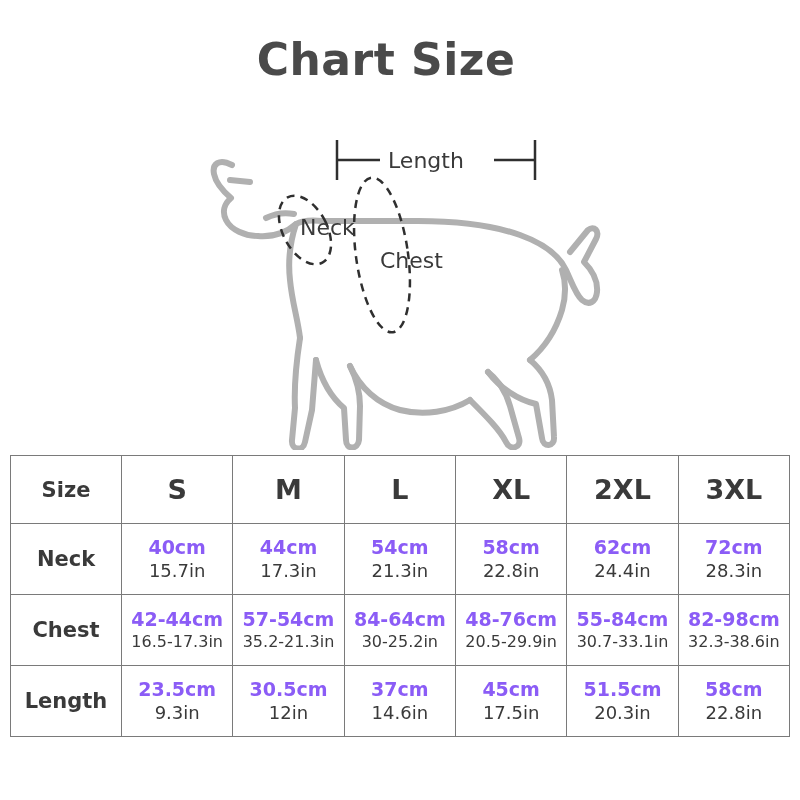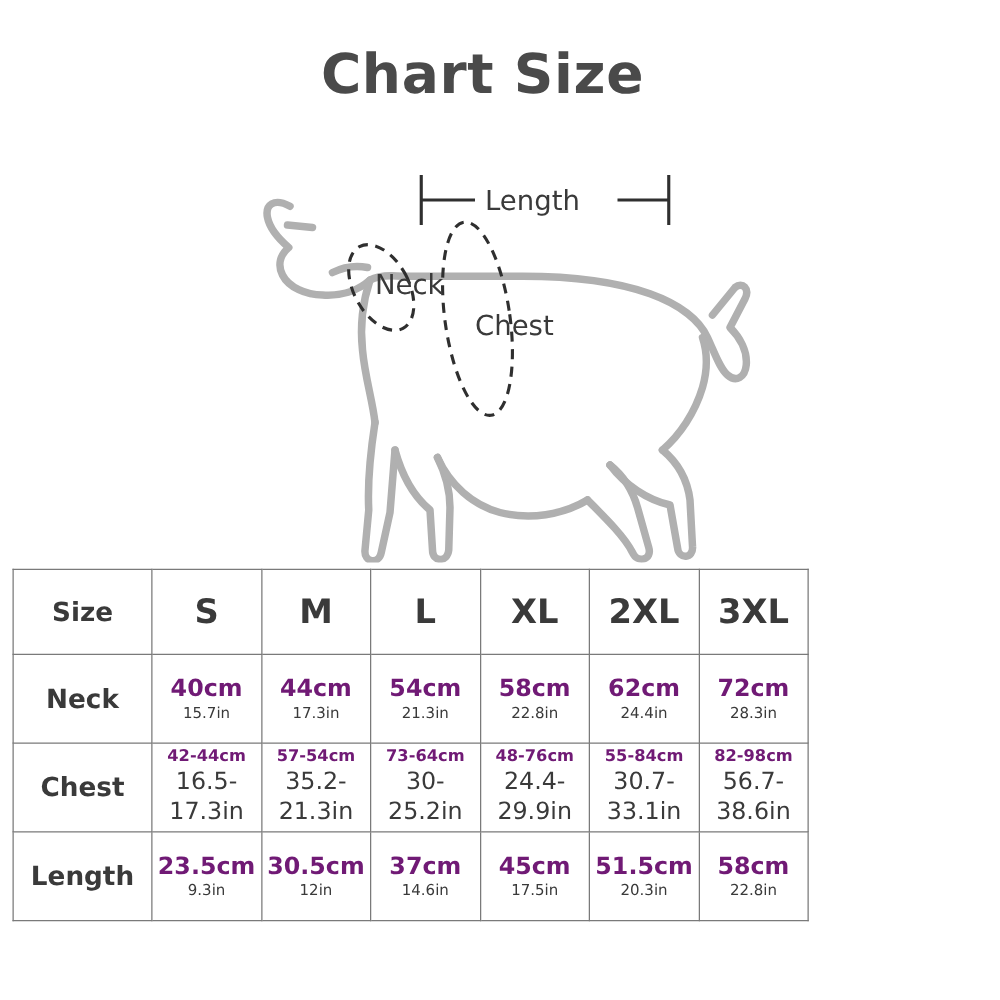--- a/index.html
+++ b/index.html
@@ -39,21 +39,21 @@
   .svg-label {
     font-family: "DejaVu Sans", sans-serif;
     font-size: 22px;
     fill: #3a3a3a;
   }
 
   #size-table {
     position: absolute;
     top: 455px;
     left: 10px;
-    width: 637px;
+    width: 780px;
     border-collapse: collapse;
     table-layout: fixed;
   }
   #size-table td, #size-table th {
     border: 1px solid #7a7a7a;
     text-align: center;
     vertical-align: middle;
     padding: 0;
   }
   #size-table tr { height: 71px; }
@@ -67,31 +67,31 @@
   }
   .size-head {
     font-size: 27px;
     font-weight: bold;
     color: #3a3a3a;
   }
   .cell-main {
     display: block;
     font-size: 19px;
     font-weight: bold;
-    color: #701a75;
+    color: #8b5cf6;
     line-height: 1.25;
   }
   .cell-sub {
     display: block;
-    font-size: 12px;
+    font-size: 18px;
     color: #3a3a3a;
     line-height: 1.25;
   }
-  .cell-main.tight { font-size: 13px; }
-  .cell-sub.tight { font-size: 19px; }
+  .cell-main.tight { font-size: 19px; }
+  .cell-sub.tight { font-size: 16px; }
 </style>
 </head>
 <body>
 
 <div id="page-title">Chart Size</div>
 
 <div id="illustration">
   <svg width="800" height="330" viewBox="0 0 800 330" xmlns="http://www.w3.org/2000/svg">
 
     <g fill="none" stroke="#b0b0b0" stroke-width="6" stroke-linecap="round" stroke-linejoin="round">
@@ -178,34 +178,34 @@
       <td class="row-head">Chest</td>
       <td>
         <span class="cell-main tight">42-44cm</span>
         <span class="cell-sub tight">16.5-17.3in</span>
       </td>
       <td>
         <span class="cell-main tight">57-54cm</span>
         <span class="cell-sub tight">35.2-21.3in</span>
       </td>
       <td>
-        <span class="cell-main tight">73-64cm</span>
+        <span class="cell-main tight">84-64cm</span>
         <span class="cell-sub tight">30-25.2in</span>
       </td>
       <td>
         <span class="cell-main tight">48-76cm</span>
-        <span class="cell-sub tight">24.4-29.9in</span>
+        <span class="cell-sub tight">20.5-29.9in</span>
       </td>
       <td>
         <span class="cell-main tight">55-84cm</span>
         <span class="cell-sub tight">30.7-33.1in</span>
       </td>
       <td>
         <span class="cell-main tight">82-98cm</span>
-        <span class="cell-sub tight">56.7-38.6in</span>
+        <span class="cell-sub tight">32.3-38.6in</span>
       </td>
     </tr>
 
     <tr>
       <td class="row-head">Length</td>
       <td>
         <span class="cell-main">23.5cm</span>
         <span class="cell-sub">9.3in</span>
       </td>
       <td>

